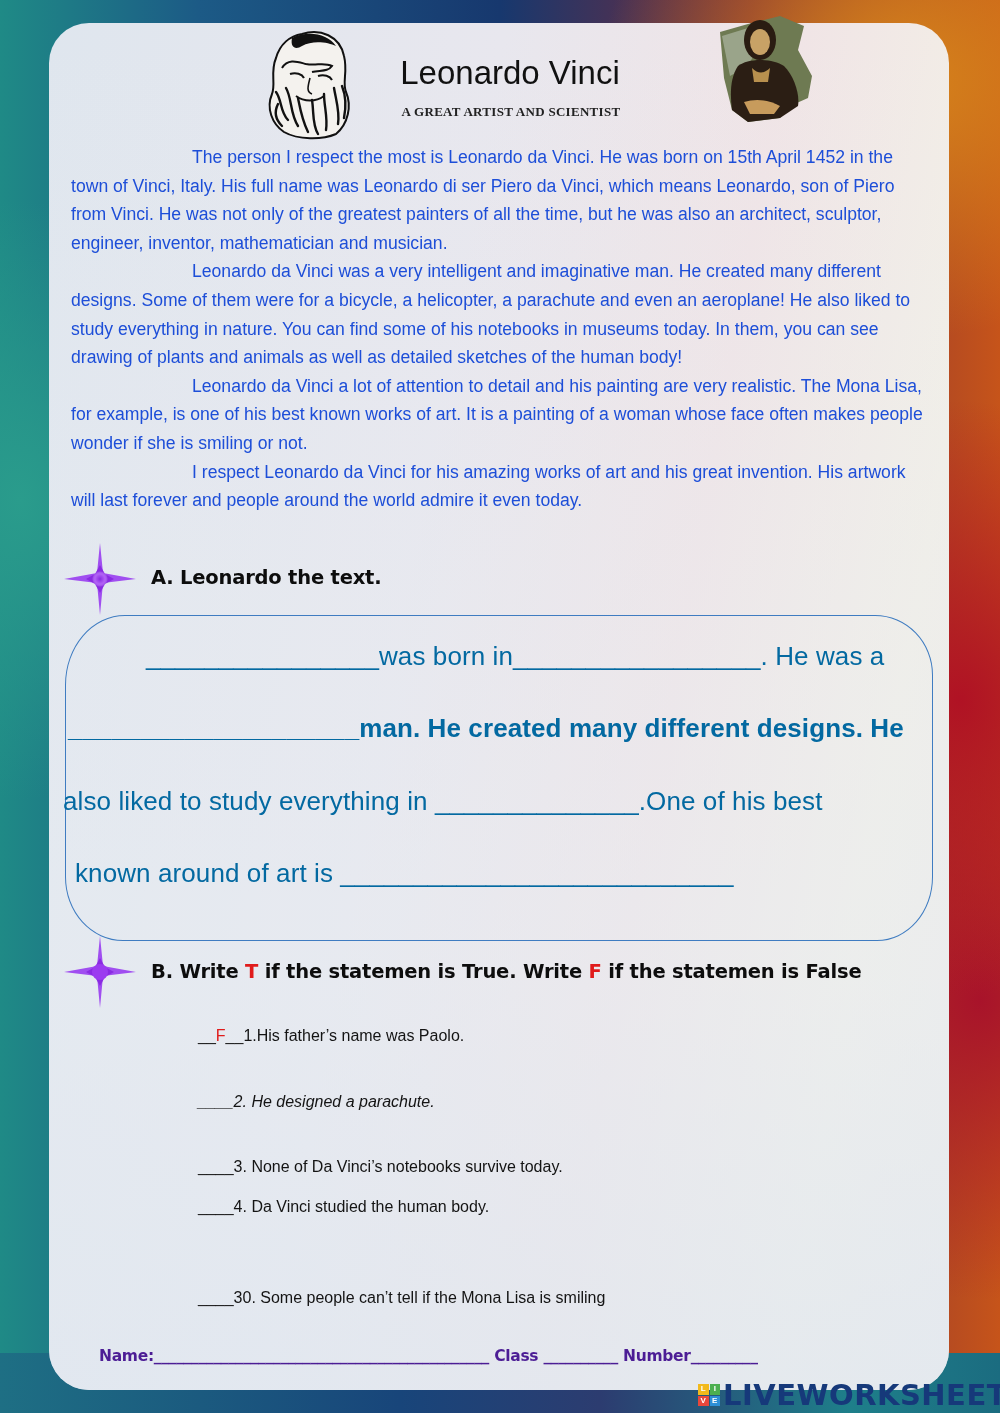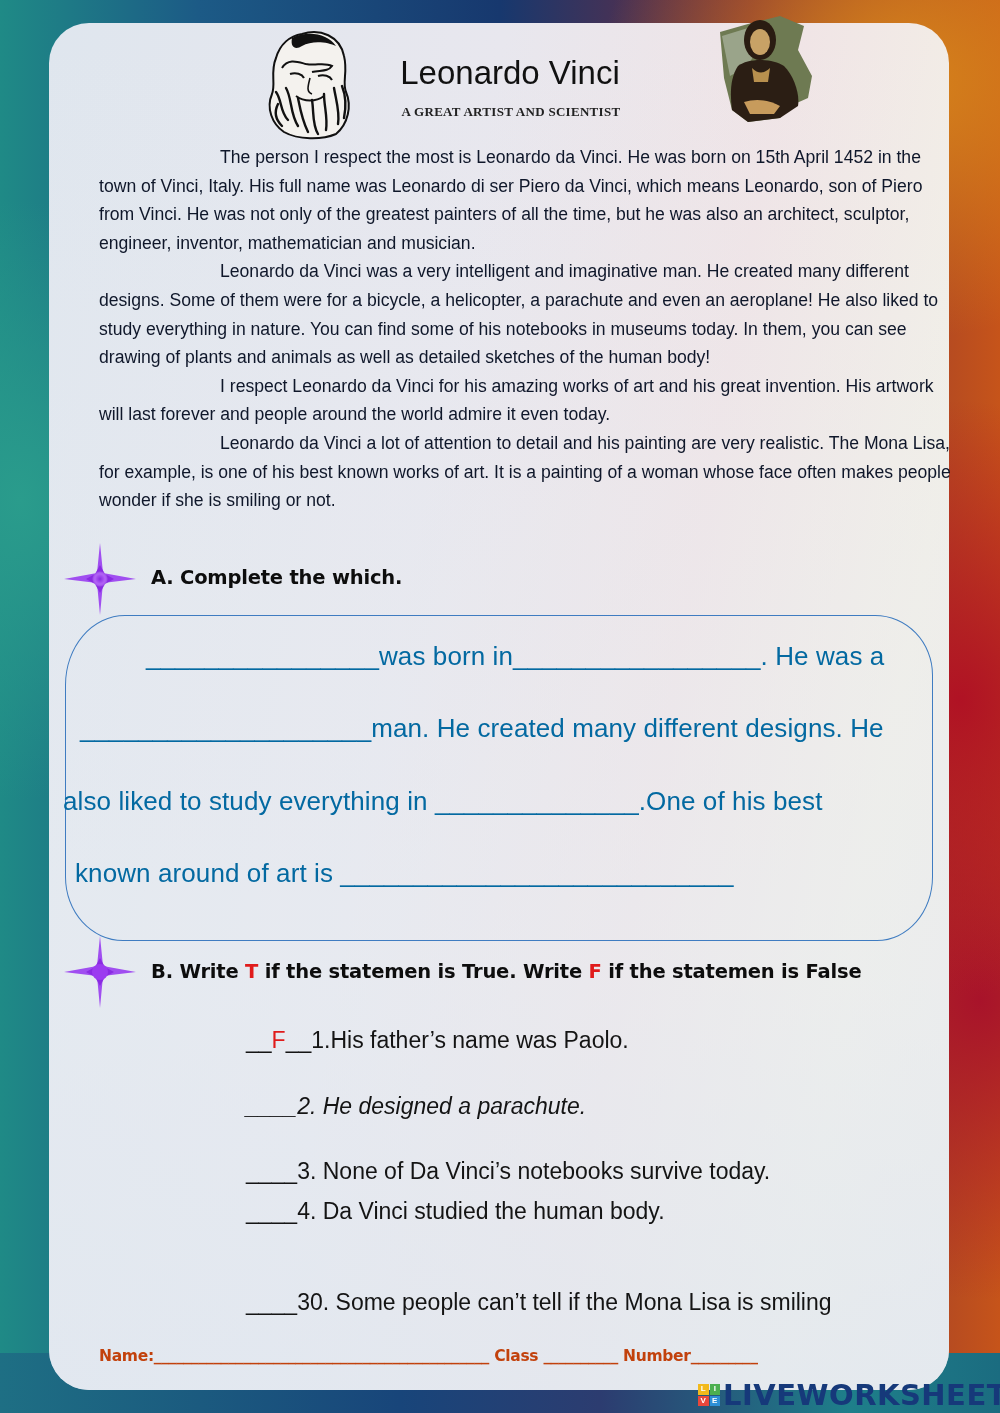--- a/index.html
+++ b/index.html
@@ -36,46 +36,46 @@
     position:absolute; left:0; width:1020px; top:54px; text-align:center;
     font-size:33px; color:#111; font-family:"Liberation Sans", sans-serif;
   }
   .subtitle {
     position:absolute; left:0; width:1022px; top:104px; text-align:center;
     font-family:"Liberation Serif", serif; font-size:13px; font-weight:bold;
     letter-spacing:0.3px; color:#222;
   }
   .reading {
     position:absolute; left:71px; top:143px; width:862px;
-    font-size:17.6px; line-height:28.6px; color:#0f172a;margin-left:28px;
+    font-size:17.6px; line-height:28.6px; color:#1d4ed8;
   }
   .reading p { margin:0; text-indent:121px; }
   .section-head {
     position:absolute; left:151px; font-family:"DejaVu Sans", sans-serif;
     font-weight:bold; font-size:19.5px; color:#0d0d0d; letter-spacing:-0.2px;
   }
   .red { color:#e01b1b; }
   .star {
     position:absolute; width:72px; height:72px;
   }
   .cloze-box {
     position:absolute; left:65px; top:615px; width:868px; height:326px;
     border:1.6px solid #3f7cc1; border-radius:60px 58px 56px 58px / 70px 60px 64px 64px;
     box-sizing:border-box;
   }
   .cloze-line {
     position:absolute; font-size:26px; color:#0369a1; white-space:pre;
     font-family:"Liberation Sans", sans-serif; letter-spacing:0.1px;
   }
   .tf-item {
-    position:absolute; left:198px; font-size:23px; color:#141414; white-space:pre;margin-left:48px;
+    position:absolute; left:198px; font-size:16px; color:#141414; white-space:pre;
   }
   .footer-line {
     position:absolute; left:99px; top:1347px; font-family:"DejaVu Sans", sans-serif;
-    font-weight:bold; font-size:15.5px; color:#c2410c; white-space:pre; letter-spacing:-0.3px;
+    font-weight:bold; font-size:15.5px; color:#4c1d95; white-space:pre; letter-spacing:-0.3px;
   }
   .brand {
     position:absolute; left:698px; top:1377px; height:36px; display:flex; align-items:center;
   }
   .brand-logo {
     width:22px; height:22px; display:grid; grid-template-columns:1fr 1fr; grid-template-rows:1fr 1fr; gap:1px; margin-right:3px;
   }
   .brand-logo span { display:block; font-size:8px; font-weight:bold; color:#fff; text-align:center; line-height:10px; }
   .brand-text {
     font-family:"DejaVu Sans", sans-serif; font-weight:bold; font-size:29px; color:#16397a;
@@ -110,43 +110,43 @@
   <path d="M44 62 C50 68 56 68 62 62 L60 76 L46 76 Z" fill="#b8904e"></path>
   <path d="M36 96 C48 92 62 94 72 100 L66 108 L42 108 Z" fill="#c79b5c"></path>
 </svg>
 
 <div class="title">Leonardo Vinci</div>
 <div class="subtitle">A GREAT ARTIST AND SCIENTIST</div>
 
 <div class="reading">
   <p>The person I respect the most is Leonardo da Vinci. He was born on 15th  April 1452 in the town of Vinci, Italy. His full name was Leonardo di ser Piero da Vinci, which means Leonardo, son of Piero from Vinci. He was not only of the greatest painters of all the time, but he was also an architect, sculptor, engineer, inventor, mathematician and musician.</p>
   <p>Leonardo da Vinci was a very intelligent and imaginative man. He created many different designs. Some of them were for a bicycle, a helicopter, a parachute and even an aeroplane! He also liked to study everything in nature. You can find some of his notebooks in museums today. In them, you can see drawing of plants and animals as well as detailed sketches of the human body!</p>
+  <p>Leonardo da Vinci a lot of attention to detail and his painting are very realistic. The Mona Lisa, for example, is one of his best known works of art. It is a painting of a woman whose face often makes people wonder if she is smiling or not.</p>
   <p>I respect Leonardo da Vinci for his amazing works of art and his great invention. His artwork will last forever and people around the world admire it even today.</p>
-  <p>Leonardo da Vinci a lot of attention to detail and his painting are very realistic. The Mona Lisa, for example, is one of his best known works of art. It is a painting of a woman whose face often makes people wonder if she is smiling or not.</p>
 </div>
 
 <svg class="star" style="left:64px; top:543px;" viewBox="0 0 72 72">
   <defs>
     <radialGradient id="sg1" cx="50%" cy="50%" r="50%">
       <stop offset="0%" stop-color="#8a2be2"></stop>
       <stop offset="60%" stop-color="#b060f5"></stop>
       <stop offset="100%" stop-color="#d6a8ff" stop-opacity="0"></stop>
     </radialGradient>
   </defs>
   <path d="M36 0 L39 30 L72 36 L39 40 L36 72 L33 40 L0 36 L33 30 Z" fill="#a04ef0"></path>
   <path d="M36 22 L41 31 L50 36 L41 41 L36 50 L31 41 L22 36 L31 31 Z" fill="#8a2be2"></path>
   <circle cx="36" cy="36" r="8" fill="url(#sg1)"></circle>
 </svg>
-<div class="section-head" style="top:566px;">A. Complete the which.</div>
+<div class="section-head" style="top:566px;">A. Leonardo the text.</div>
 
 <div class="cloze-box"></div>
 
 <div class="cloze-line" style="left:146px; top:641px;"><span>________________</span><span>was born in</span><span>_________________</span><span>. He was a</span></div>
 
-<div class="cloze-line" style="left:80px; top:713px;"><span>____________________</span><span>man. He created many different designs. He</span></div>
+<div class="cloze-line" style="left:68px; top:713px;font-weight:bold;"><span>____________________</span><span>man. He created many different designs. He</span></div>
 
 <div class="cloze-line" style="left:63px; top:786px;"><span>also liked to study everything in </span><span>______________</span><span>.One of his best</span></div>
 
 <div class="cloze-line" style="left:75px; top:858px;"><span>known around of art is </span><span>___________________________</span></div>
 
 <svg class="star" style="left:64px; top:936px;" viewBox="0 0 72 72">
   <path d="M36 0 L39 30 L72 36 L39 40 L36 72 L33 40 L0 36 L33 30 Z" fill="#a04ef0"></path>
   <path d="M36 22 L41 31 L50 36 L41 41 L36 50 L31 41 L22 36 L31 31 Z" fill="#8a2be2"></path>
   <circle cx="36" cy="36" r="8" fill="#9b3cf0"></circle>
 </svg>

